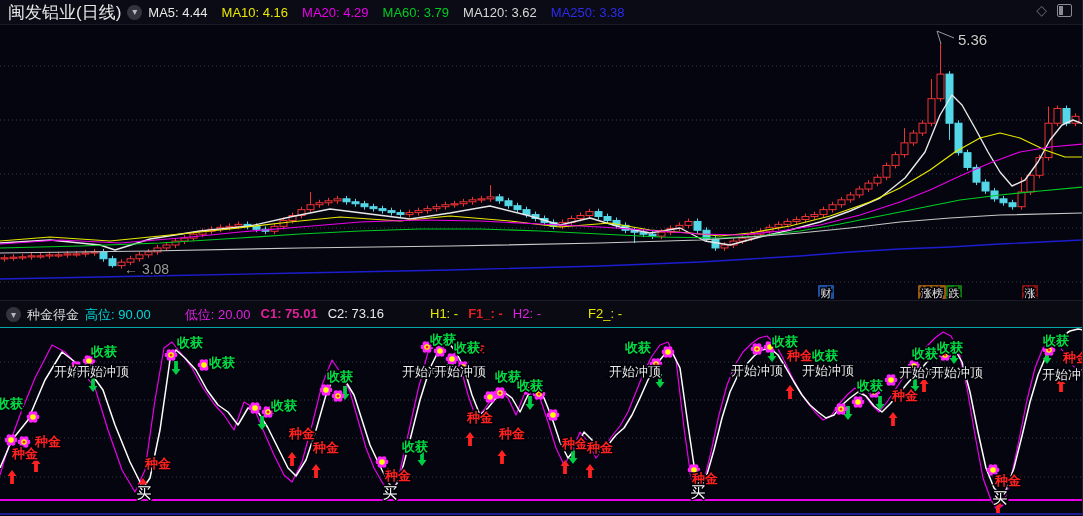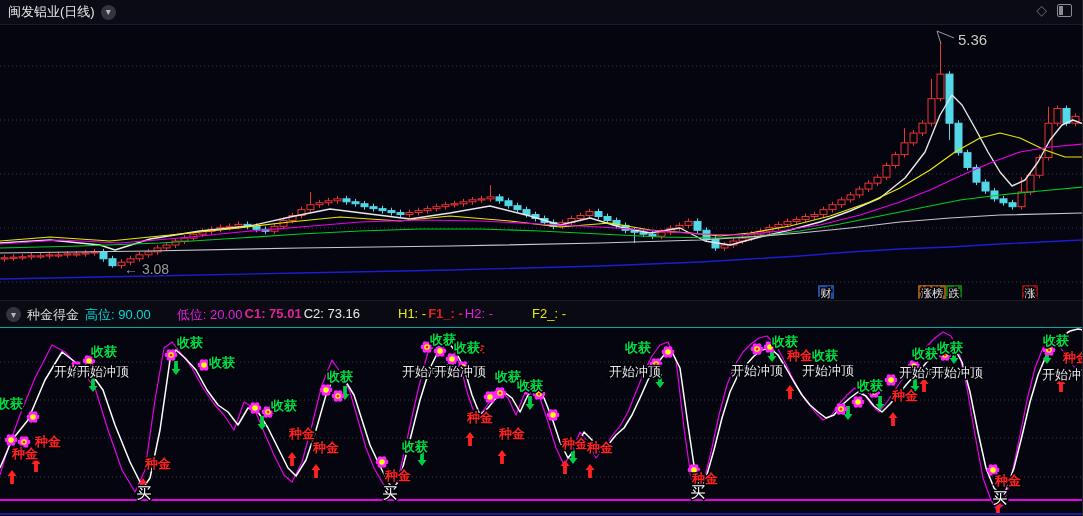--- a/index.html
+++ b/index.html
@@ -1,47 +1,55 @@
 <!DOCTYPE html>
 <html><head>
 <meta charset="utf-8">
 <style>
   html,body{margin:0;padding:0;background:#000;}
   body{width:1083px;height:516px;position:relative;overflow:hidden;
        font-family:"Liberation Sans", sans-serif;background:#050510;
        border-right:1px solid #23232e;box-sizing:border-box;}
   .hdr{position:absolute;left:0;top:0;width:100%;height:24px;background:#0b0b15;
        border-bottom:1px solid #1c1c28;display:flex;align-items:center;font-size:13px;}
-  .hdr .title{color:#e8e8e8;margin-left:8px;font-size:13px;}
+  .hdr .title{color:#e8e8e8;margin-left:8px;font-size:17px;}
   .circ{width:15px;height:15px;border-radius:50%;background:#34343e;color:#b8b8c0;
         display:inline-flex;align-items:center;justify-content:center;font-size:10px;
         margin:0 6px;flex:none;line-height:1;}
   .maleg{display:flex;gap:14px;}
   .maleg span{white-space:nowrap;}
   .hdr-icons{position:absolute;right:10px;top:3px;display:flex;gap:10px;align-items:center;}
   .diamond{color:#6a6a74;font-size:14px;line-height:1;}
   .layout-ic{width:13px;height:11px;border:1px solid #8a8a94;border-radius:2px;position:relative;}
   .layout-ic::before{content:"";position:absolute;left:1px;top:1px;bottom:1px;width:4px;background:#8a8a94;}
   .phdr{position:absolute;left:0;top:300px;width:100%;height:27px;background:#0a0a13;
         border-top:1px solid #1c1c28;display:flex;align-items:center;font-size:13px;}
   .phdr .ptitle{color:#d8d8d8;}
-  .params{display:flex;gap:2px;margin-left:6px;}
+  .params{display:flex;gap:10px;margin-left:6px;}
   .params span{white-space:nowrap;}
   .cyanline{position:absolute;left:0;top:327px;width:100%;height:1px;background:#00a8a8;}
   svg{position:absolute;left:0;display:block;}
   #mainsvg{top:24px;}
   #lowsvg{top:328px;}
   .botline{position:absolute;left:0;top:513px;width:100%;height:2px;background:#1d1d8f;}
 </style>
 </head>
 <body>
 
 <div class="hdr">
   <span class="title">闽发铝业(日线)</span>
   <span class="circ">▾</span>
+  <div class="maleg" id="maleg">
+      <span style="color: rgb(232, 232, 232);">MA5: 4.44</span>
+      <span style="color: rgb(232, 232, 0);">MA10: 4.16</span>
+      <span style="color: rgb(232, 0, 232);">MA20: 4.29</span>
+      <span style="color: rgb(0, 204, 34);">MA60: 3.79</span>
+      <span style="color: rgb(216, 216, 216);">MA120: 3.62</span>
+      <span style="color: rgb(43, 43, 238);">MA250: 3.38</span>
+    </div>
   <div class="hdr-icons">
     <span class="diamond">◇</span>
     <span class="layout-ic"></span>
   </div>
 </div>
 
 <svg id="mainsvg" width="1083" height="276">
     <g>
       <line x1="0" y1="42" x2="1083" y2="42" stroke="#3a3a46" stroke-width="1" stroke-dasharray="1 3"></line>
       <line x1="0" y1="96" x2="1083" y2="96" stroke="#3a3a46" stroke-width="1" stroke-dasharray="1 3"></line>

